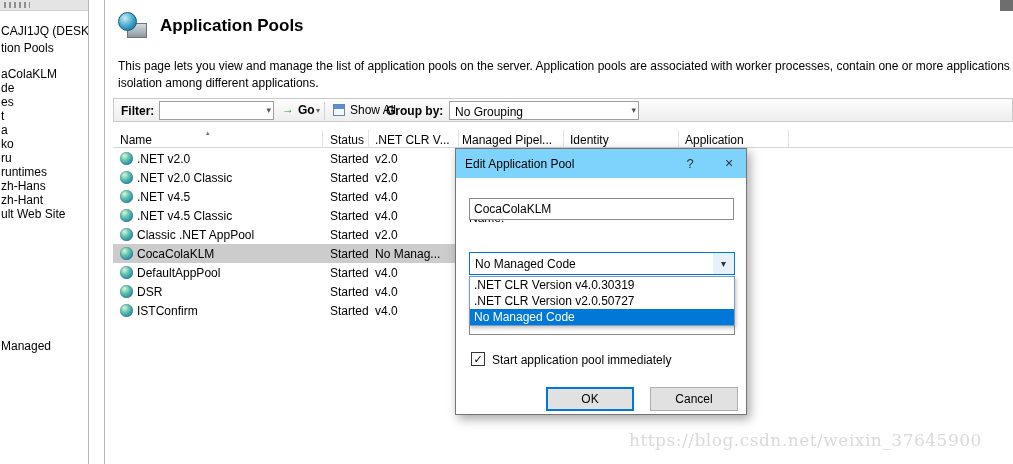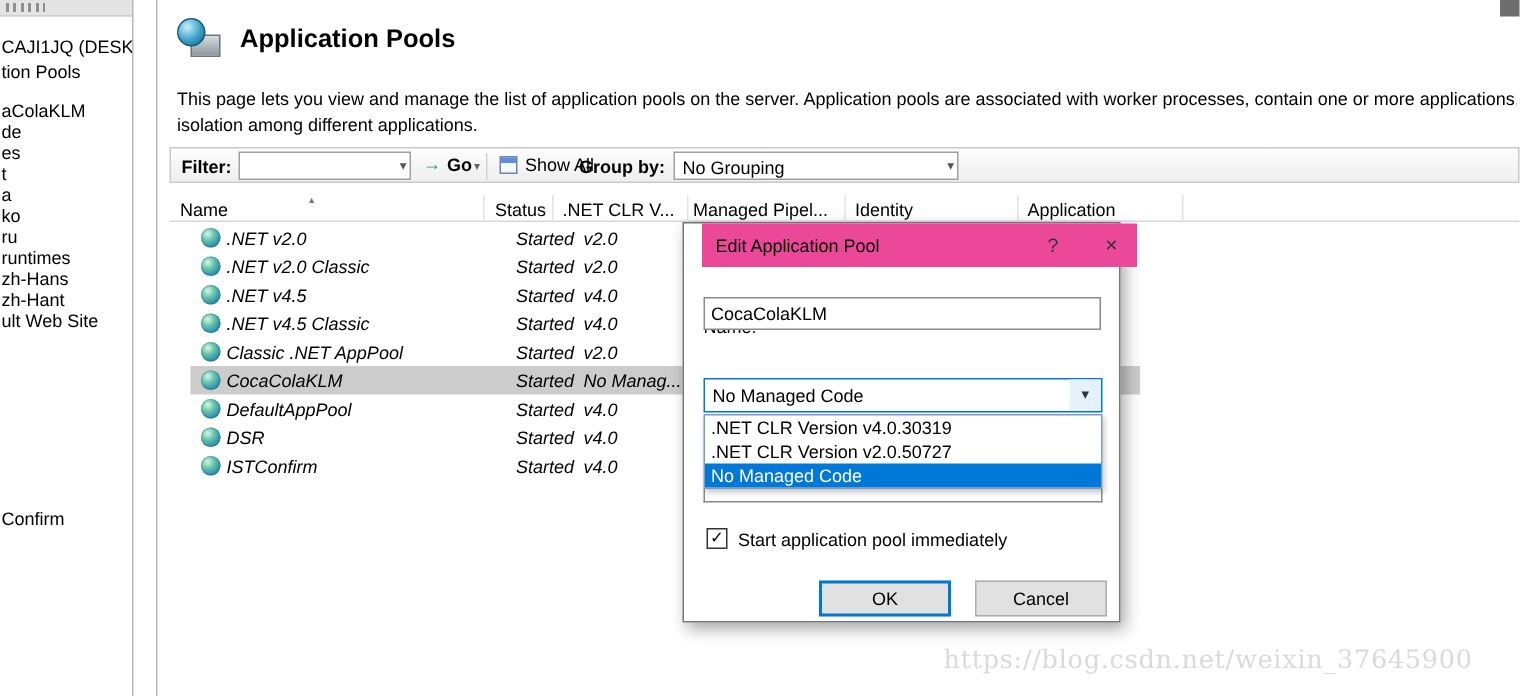--- a/index.html
+++ b/index.html
@@ -42,34 +42,34 @@
   .showall-wrap { position:absolute; left:219px; top:3px; height:18px; cursor:pointer; }
   .showall-icon { position:absolute; left:0; top:2px; width:12px; height:12px;
     border:1px solid #6f85a8; background:linear-gradient(180deg,#5a8edc 0 4px,#f4f8ff 4px); }
   .showall-text { position:absolute; left:17px; top:1px; white-space:nowrap; }
 
   
   .thead { position:absolute; left:113px; top:130px; width:900px; height:18px; background:#fff; border-bottom:1px solid #d6d6d6; }
   .th { position:absolute; top:3px; color:#000; white-space:nowrap; }
   .sort-icon { position:absolute; left:93px; top:-1px; font-size:7px; color:#777; }
   .col-sep { position:absolute; top:0; width:1px; height:18px; background:#e3e3e3; }
-  .row { position:absolute; left:127px; width:633px; height:19px; background:transparent; cursor:default;font-style:italic; }
+  .row { position:absolute; left:113px; width:633px; height:19px; background:transparent; cursor:default; }
   .row.sel { background:#cccccc; }
   .pool-icon { position:absolute; left:7px; top:3px; width:13px; height:13px; border-radius:50%;
     background:radial-gradient(circle at 35% 30%, #d9f4e8 0%, #66c6a8 35%, #2e8fae 70%, #1b5f7a 100%);
     box-shadow:inset 0 0 1px #14506b; }
   .cell { position:absolute; top:3px; white-space:nowrap; }
   .cell.name { left:24px; }
   .cell.status { left:217px;text-align:right; }
   .cell.clr { left:262px; }
 
   
   .dialog { position:absolute; left:455px; top:148px; width:292px; height:267px; background:#fff;
     border:1px solid #757575; box-shadow:3px 4px 10px rgba(0,0,0,.35); z-index:10; }
-  .dlg-titlebar { position:absolute; left:12px; top:0; width:100%; height:29px; background:#ec4899; }
+  .dlg-titlebar { position:absolute; left:0; top:0; width:100%; height:29px; background:#7dd3fc; }
   .dlg-title { position:absolute; left:9px; top:8px; }
   .dlg-help { position:absolute; left:222px; top:7px; width:24px; text-align:center; color:#333; font-size:13px; cursor:pointer; }
   .dlg-close { position:absolute; left:258px; top:6px; width:30px; text-align:center; color:#333; font-size:14px; cursor:pointer; }
   .dlg-label { position:absolute; left:13px; white-space:nowrap;margin-top:28px; }
   .dlg-input { position:absolute; left:13px; top:49px; width:265px; height:22px; border:1px solid #8a8a8a;
     padding-left:4px; font-family:"Liberation Sans",sans-serif; font-size:12px; background:#fff; color:#000; }
   .dlg-combo { position:absolute; left:13px; top:103px; width:266px; height:23px; background:#fff; border:1px solid #0078d7; }
   .dlg-combo .val { position:absolute; left:5px; top:4px; }
   .dlg-combo .arrow { position:absolute; right:0; top:0; width:21px; height:21px; background:#e5f1fb;
     text-align:center; line-height:21px; font-size:10px; color:#333; }
@@ -103,21 +103,21 @@
   <span class="snode" style="top:81px">de</span>
   <span class="snode" style="top:95px">es</span>
   <span class="snode" style="top:109px">t</span>
   <span class="snode" style="top:123px">a</span>
   <span class="snode" style="top:137px">ko</span>
   <span class="snode" style="top:151px">ru</span>
   <span class="snode" style="top:165px">runtimes</span>
   <span class="snode" style="top:179px">zh-Hans</span>
   <span class="snode" style="top:193px">zh-Hant</span>
   <span class="snode" style="top:207px">ult Web Site</span>
-  <span class="snode" style="top:339px">Confirm</span>
+  <span class="snode" style="top:339px">Managed</span>
 </div>
 
 <div class="vline" style="left:88px"></div>
 <div class="vline" style="left:104px"></div>
 <div class="chrome-frag"></div>
 
 <div class="hdr-icon">
   <div class="hdr-box"></div>
   <div class="hdr-globe"></div>
 </div>

